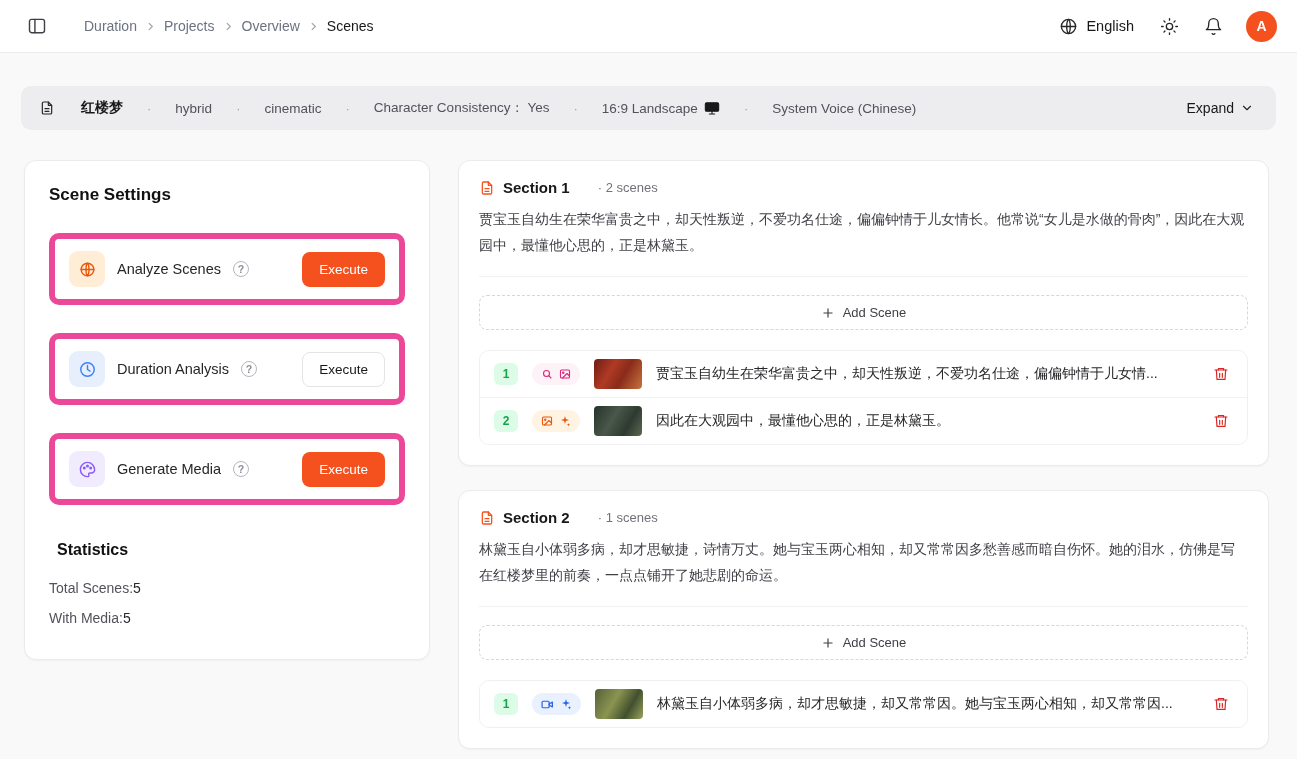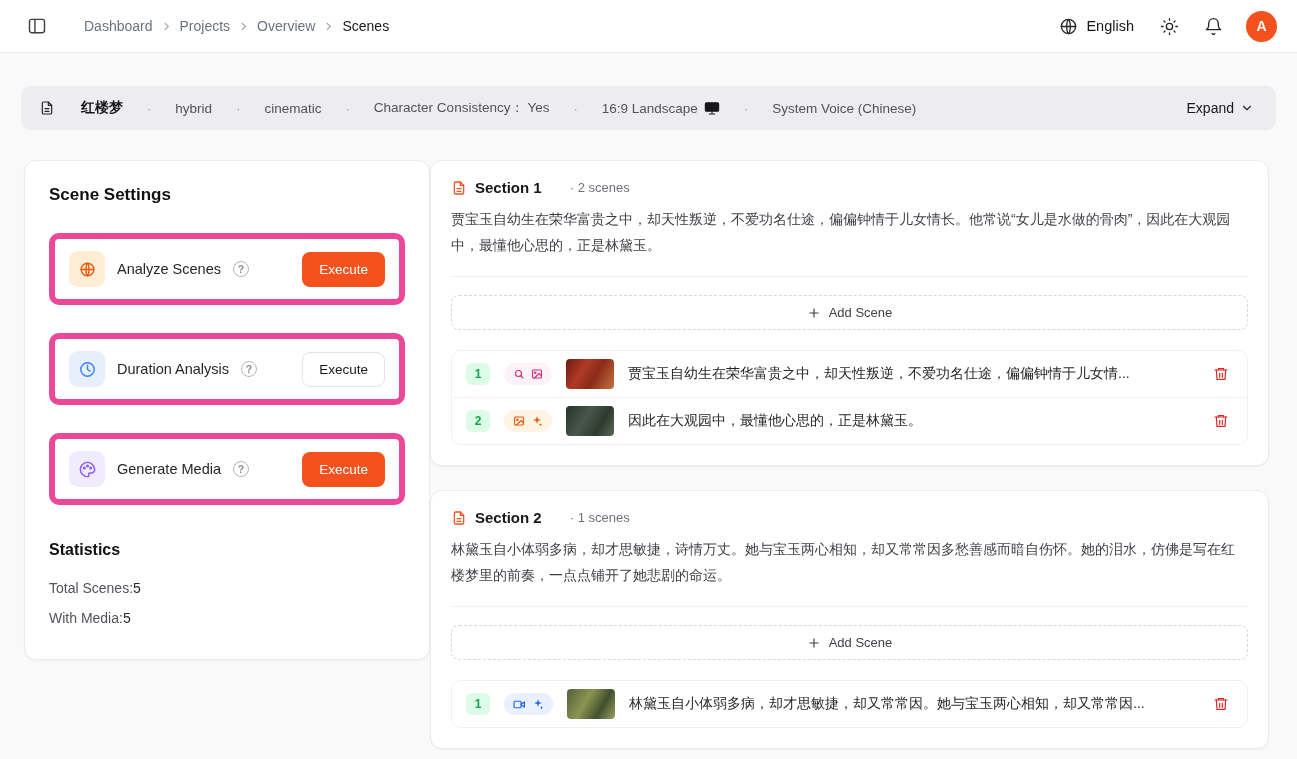--- a/index.html
+++ b/index.html
@@ -40,21 +40,21 @@
   .pb-title { font-weight:700; font-size:14px; color:#18181b; margin-left:2px; }
   .pb-dot { color:#a1a1aa; font-size:13px; }
   .pb-meta { color:#52525b; font-size:13.5px; display:flex; align-items:center; gap:6px; }
   .expand-btn {
     margin-left:auto; display:flex; align-items:center; gap:6px; cursor:pointer;
     font-size:14px; color:#18181b; background:none; border:none; padding:6px 4px;
     font-family:inherit;
   }
 
   
-  .main { display:flex; padding:30px 28px 0 24px; align-items:flex-start; }
+  .main { display:flex; gap:28px; padding:30px 28px 0 24px; align-items:flex-start; }
 
   .card {
     background:#fff; border:1px solid #ebebee; border-radius:12px;
     box-shadow:0 1px 2px rgba(0,0,0,.04);
   }
 
   
   .settings-card { width:406px; flex:0 0 406px; padding:24px; }
   .settings-title { font-size:17px; font-weight:700; color:#111; margin-bottom:28px; }
   .action-box {
@@ -74,21 +74,21 @@
     color:#8e8e96; font-size:10.5px; font-weight:700; display:flex; align-items:center; justify-content:center;
     cursor:pointer; flex:0 0 16px;
   }
   .btn {
     margin-left:auto; border-radius:8px; font-size:13.5px; padding:9px 16px; cursor:pointer;
     font-family:inherit; border:1px solid transparent;
   }
   .btn-primary { background:#f4511e; color:#fff; }
   .btn-secondary { background:#fff; color:#18181b; border-color:#e4e4e7; }
 
-  .stats-title { font-size:16px; font-weight:700; color:#111; margin:36px 0 16px; }
+  .stats-title { font-size:16px; font-weight:700; color:#111; margin:36px 8px 16px; }
   .stat-row { display:flex; padding:5px 0; margin-bottom:4px; }
   .stat-label { color:#52525b; font-size:14px; }
   .stat-value { color:#27272a; font-size:14px; }
   .stat-value.accent { color:#f4511e; }
 
   
   .sections-col { flex:1; display:flex; flex-direction:column; gap:24px; min-width:0; }
   .section-card { padding:18px 20px 20px; }
   .section-header { display:flex; align-items:center; gap:8px; margin-bottom:10px; }
   .section-title { font-size:15px; font-weight:700; color:#18181b; }
@@ -137,21 +137,21 @@
   <button class="icon-btn">
     <span>
       <svg width="20" height="20" viewBox="0 0 24 24" fill="none" stroke="#3f3f46" stroke-width="1.7" stroke-linecap="round" stroke-linejoin="round">
         <rect x="3" y="4" width="18" height="16" rx="2.5"></rect>
           <line x1="9.5" y1="4" x2="9.5" y2="20"></line>
       </svg>
     </span>
   </button>
 
   <nav class="breadcrumb">
-    <span class="crumb">Dashboard</span>
+    <span class="crumb">Duration</span>
     <span class="crumb-sep">
       <svg width="11" height="11" viewBox="0 0 24 24" fill="none" stroke="#9ca3af" stroke-width="2.4" stroke-linecap="round" stroke-linejoin="round">
           <path d="M9 5l7 7-7 7"></path>
         </svg>
     </span>
     <span class="crumb">Projects</span>
     <span class="crumb-sep">
       <svg width="11" height="11" viewBox="0 0 24 24" fill="none" stroke="#9ca3af" stroke-width="2.4" stroke-linecap="round" stroke-linejoin="round">
           <path d="M9 5l7 7-7 7"></path>
         </svg>

